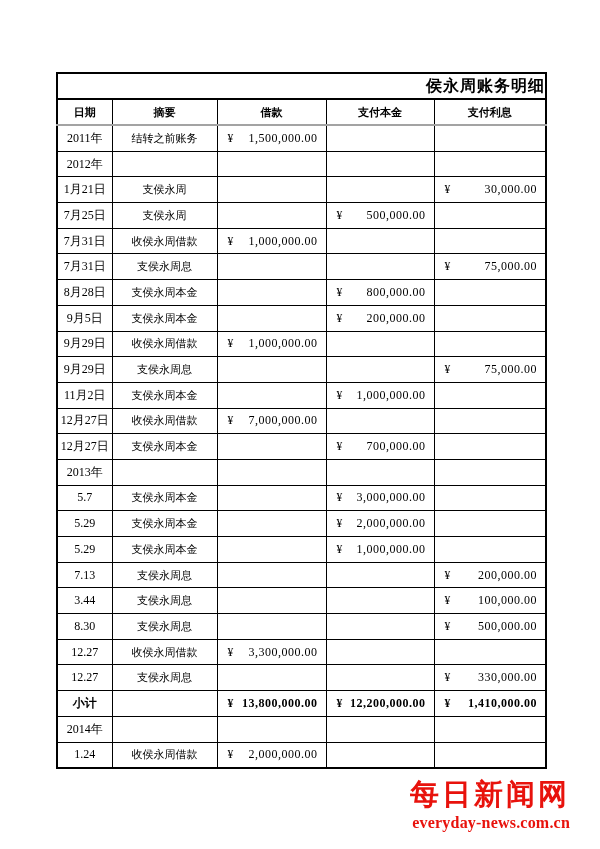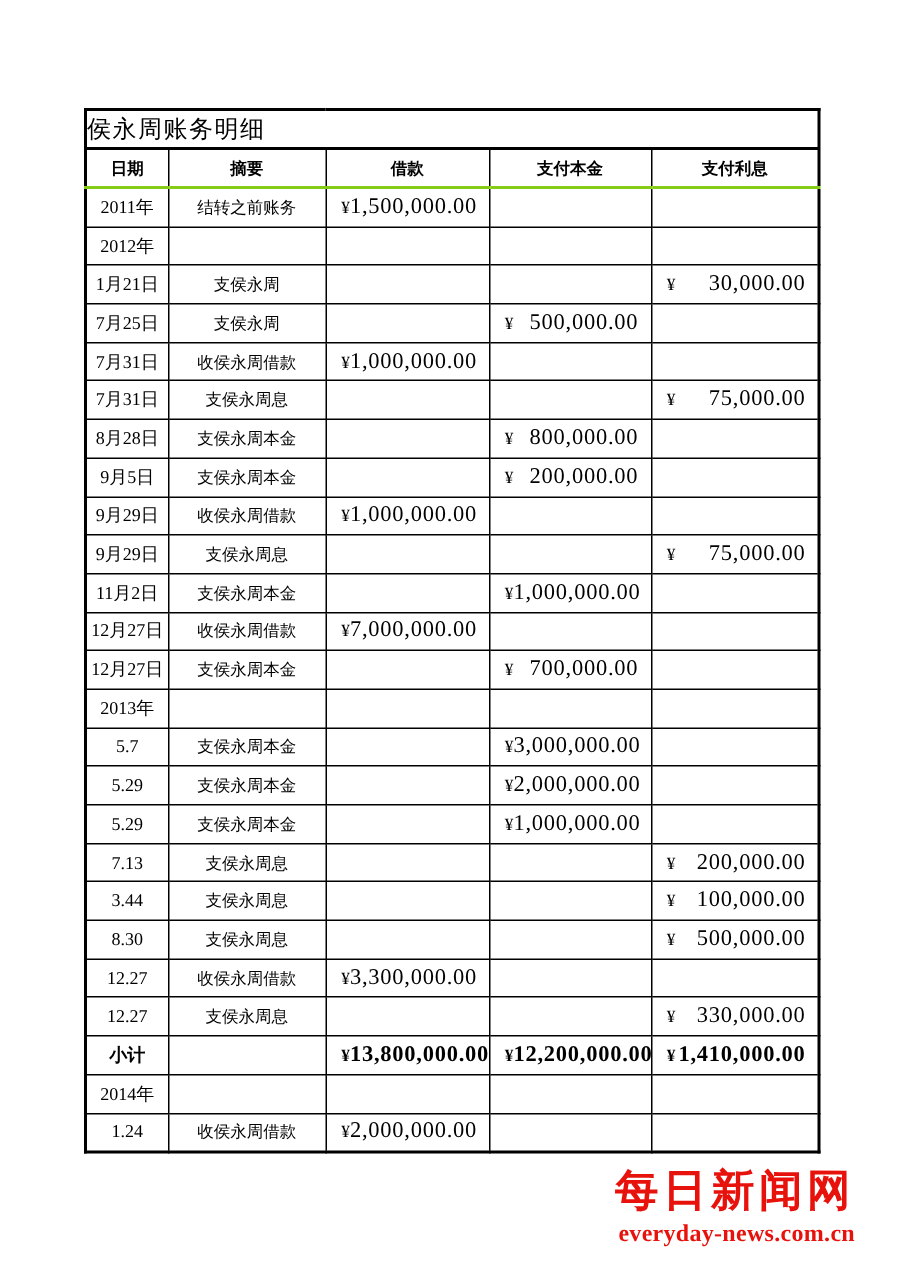--- a/index.html
+++ b/index.html
@@ -30,51 +30,51 @@
   .account-table th, .account-table td {
     border: 1px solid #000;
     padding: 0;
     overflow: hidden;
     white-space: nowrap;
     vertical-align: middle;
   }
   .title-row th {
     height: 24px;
     font-size: 16px;
-    font-weight: normal;
-    text-align: left;
+    font-weight: bold;
+    text-align: right;
     border-bottom: 2px solid #000;
     letter-spacing: 1px;
   }
   .header-row th {
     height: 24px;
     font-size: 11px;
     font-weight: bold;
     text-align: center;
-    border-bottom: 2px solid #84cc16;
+    border-bottom: 2px solid #a3a3a3;
   }
   tbody td {
     height: 24.7px;
     font-size: 11px;
     text-align: center;
   }
   tbody td.date {
     font-size: 12px;
   }
   td.amt .amt-inner {
     display: flex;
     justify-content: space-between;
     align-items: baseline;
     padding: 0 8px 0 10px;
   }
   td.amt .cur {
     font-size: 11.5px;
   }
   td.amt .val {
-    font-size: 15px;
+    font-size: 12px;
     letter-spacing: 0.5px;
   }
   tr.subtotal td,
   tr.subtotal td.date,
   tr.subtotal .cur,
   tr.subtotal .val {
     font-weight: bold;
   }
   .watermark {
     position: absolute;

